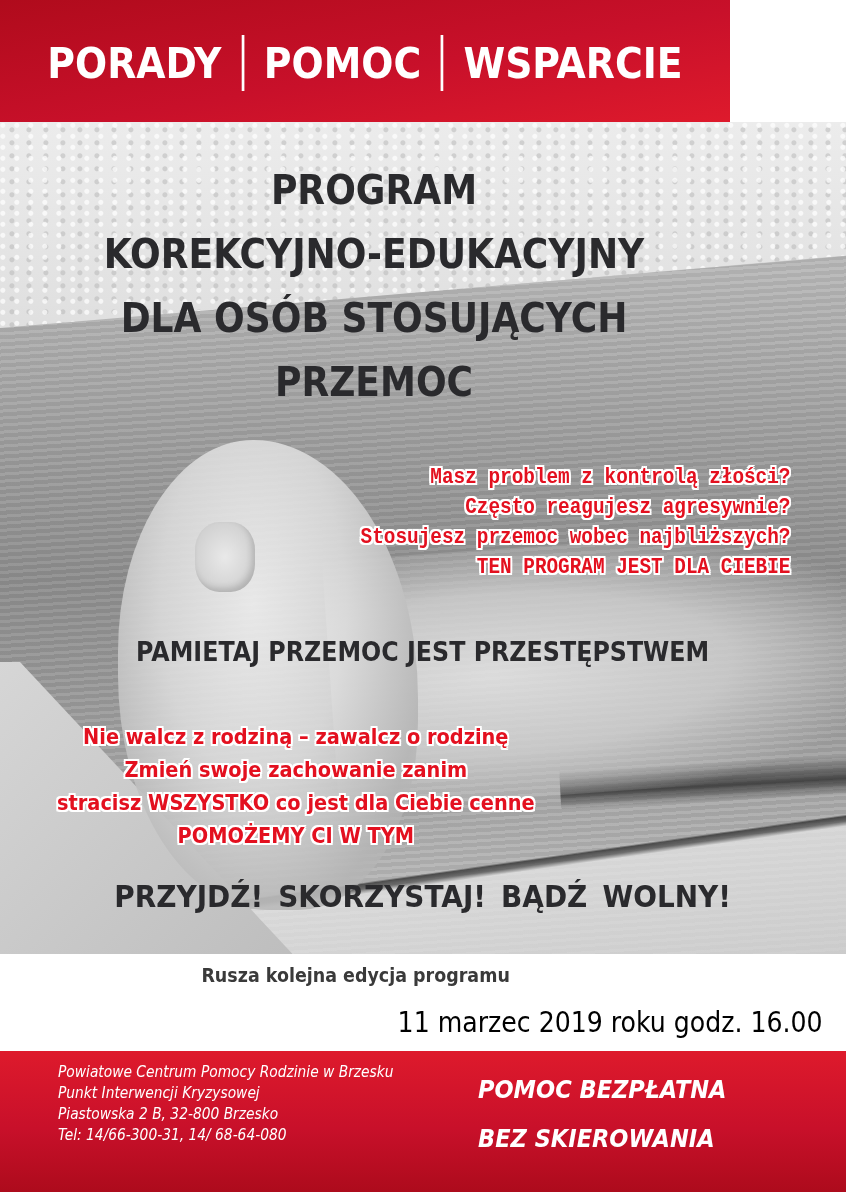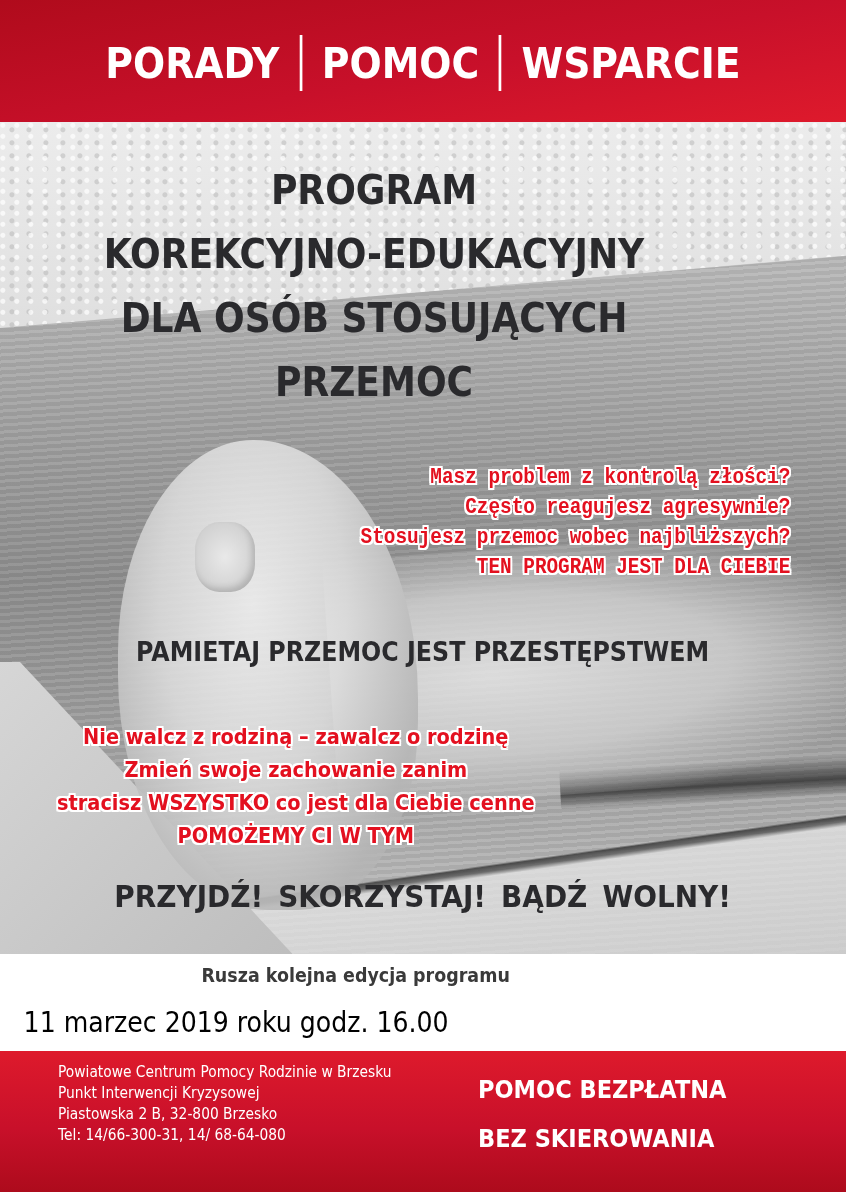--- a/index.html
+++ b/index.html
@@ -1,20 +1,20 @@
 <!DOCTYPE html>
 <html><head>
 <meta charset="utf-8">
 <style>
   * { box-sizing: border-box; margin: 0; padding: 0; }
   html, body { width: 846px; height: 1200px; background: #ffffff; overflow: hidden; }
   body { position: relative; font-family: "DejaVu Sans", "Liberation Sans", sans-serif; }
 
   .header {
-    position: absolute; left: 0; top: 0; width: 846px; height: 122px;
+    position: absolute; left: 0; top: 0; width: 730px; height: 122px;
     background: linear-gradient(170deg, #b00b1c 0%, #c8102a 55%, #de1a2c 100%);
     display: flex; align-items: center; justify-content: center;
   }
   .header-title {
     color: #ffffff; font-weight: bold; font-size: 42px; letter-spacing: 0px;
     font-family: "DejaVu Sans", sans-serif; display: flex; align-items: center; gap: 22px;
     transform: scaleX(0.9); margin-top: 4px;
   }
   .header-sep { display: inline-block; width: 3px; height: 56px; background: #ffffff; }
 
@@ -109,28 +109,29 @@
     color: #2a2a2d; font-weight: bold; font-size: 31px; font-family: "DejaVu Sans", sans-serif;
   }
   .cta span { display: inline-block; transform: scaleX(0.9); word-spacing: 6px; }
 
   .announce {
     position: absolute; left: 0; top: 964px; width: 712px; text-align: center;
     color: #3a3a3a; font-weight: bold; font-size: 19px; font-family: "DejaVu Sans", sans-serif;
   }
   .announce span { display: inline-block; transform: scaleX(0.92); }
   .date {
-    position: absolute; left: 0; top: 1006px; width: 846px; text-align: left;
+    position: absolute; left: 0; top: 1006px; width: 846px; text-align: right;
     color: #000000; font-size: 28px; font-family: "DejaVu Sans", sans-serif;
   }
   .date span { display: inline-block; transform: scaleX(0.9); }
 
   .footer {
     position: absolute; left: 0; top: 1051px; width: 846px; height: 141px;
     background: linear-gradient(180deg, #de1a2c 0%, #c8102a 55%, #ad0b1c 100%);
+    font-style: italic;
   }
   .footer-info {
     position: absolute; left: 58px; top: 11px; color: #ffffff;
     font-size: 15px; line-height: 21px; font-family: "DejaVu Sans", sans-serif;
   }
   .footer-info div { transform-origin: left; transform: scaleX(0.92); }
   .footer-badge {
     position: absolute; left: 478px; top: 14px; color: #ffffff; font-weight: bold;
     font-size: 25px; line-height: 49px; font-family: "DejaVu Sans", sans-serif;
   }

